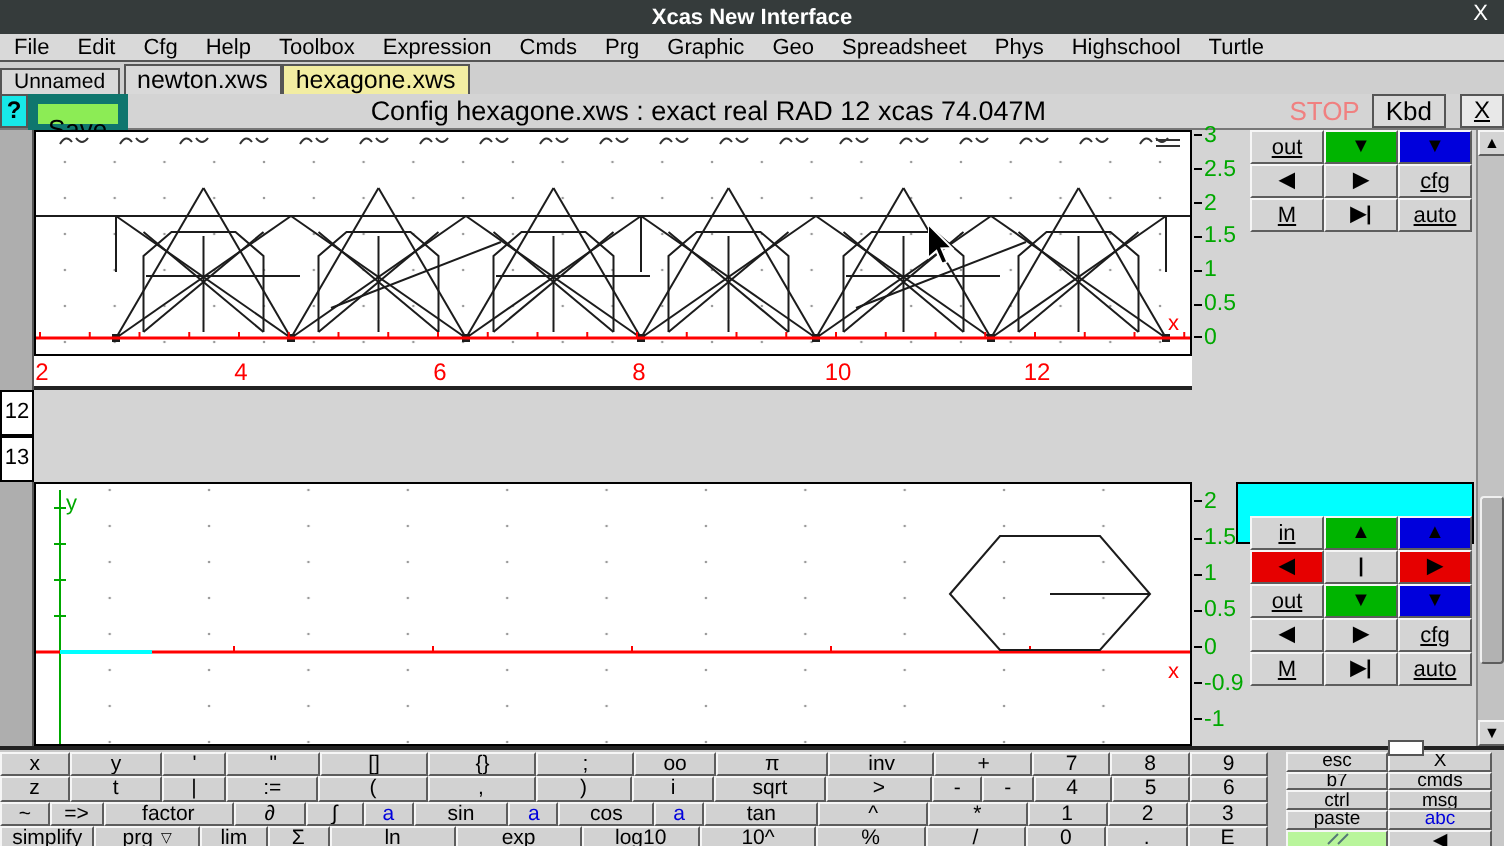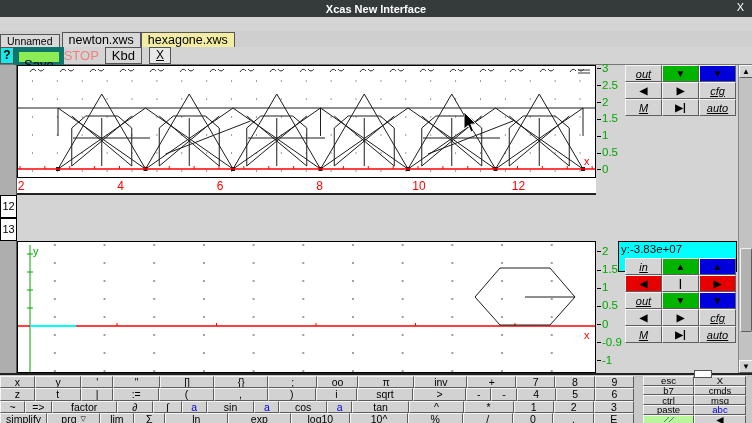--- a/index.html
+++ b/index.html
@@ -52,21 +52,21 @@
   .ytick { color:#00a800; font-size:11.5px; line-height:11px; white-space:nowrap; }
   .ytick::before { content:""; display:inline-block; width:4px; height:1px; background:#000;
                    vertical-align:middle; margin-right:1px; }
 
   
   .panel { position:absolute; left:625px; display:grid; grid-template-columns:37px 37px 37px; grid-auto-rows:17px; }
   #g1-panel { top:65px; }
   #g2-panel { top:258px; }
   .pbtn { border:1px solid; border-color:#f6f6f6 #5d5d5d #5d5d5d #f6f6f6; background:#d4d4d4;
           font-size:11px; display:flex; align-items:center; justify-content:center; overflow:hidden; }
-  .pbtn.u { text-decoration:underline;font-style:italic; }
+  .pbtn.u { text-decoration:underline; }
   .pbtn .arrow { font-size:10px; font-weight:bold; line-height:10px; }
   #coords-box { position:absolute; left:618px; top:241px; width:119px; height:31px; background:#00ffff;
                 border:1px solid #000; font-size:11.5px; line-height:14px; padding-left:2px; }
 
   
   .numbox { position:absolute; left:0; width:17px; height:23px; background:#fff; border:1px solid #000;
             font-size:11px; text-align:center; line-height:21px; }
   .level-content { position:absolute; left:17px; width:721px; height:23px; background:#fff;
                    display:flex; align-items:center; white-space:nowrap; overflow:hidden; }
   #row12-content { top:195px; border:1px solid #000; color:#009800; font-size:12.5px; padding-left:3px; }
@@ -101,30 +101,47 @@
 </head>
 <body>
 
 <div id="app">
 
   <div id="titlebar">
     <span>Xcas New Interface</span>
     <span class="close">X</span>
   </div>
 
+  <div id="menubar">
+      <div class="menu-item">File</div>
+      <div class="menu-item">Edit</div>
+      <div class="menu-item">Cfg</div>
+      <div class="menu-item">Help</div>
+      <div class="menu-item">Toolbox</div>
+      <div class="menu-item">Expression</div>
+      <div class="menu-item">Cmds</div>
+      <div class="menu-item">Prg</div>
+      <div class="menu-item">Graphic</div>
+      <div class="menu-item">Geo</div>
+      <div class="menu-item">Spreadsheet</div>
+      <div class="menu-item">Phys</div>
+      <div class="menu-item">Highschool</div>
+      <div class="menu-item">Turtle</div>
+    </div>
 
   <div id="tabbar">
       <div class="tab small">Unnamed</div>
       <div class="tab">newton.xws</div>
       <div class="tab active">hexagone.xws</div>
     </div>
 
   <div id="statusbar">
     <div id="help-btn">?</div>
     <div id="save-btn">Save</div>
+    <div id="status-title">Config hexagone.xws : exact real RAD 12 xcas 74.047M</div>
     <div id="stop-lbl">STOP</div>
     <div id="kbd-btn">Kbd</div>
     <div id="close2-btn">X</div>
   </div>
 
   <div class="gray-strip" style="top:65px;height:130px;"></div>
   <div class="canvas" id="g1-canvas">
       <svg width="577" height="111" viewBox="0 0 577 111">
         <path d="M12,6 q3,-5 6,-1" stroke="#333" fill="none" stroke-width="1"></path>
         <path d="M20,3 q3,4 6,0" stroke="#333" fill="none" stroke-width="1"></path>
@@ -324,21 +341,20 @@
   <div class="ylabels" id="g2-ylabels">
       <span class="ytick">2</span>
       <span class="ytick">1.5</span>
       <span class="ytick">1</span>
       <span class="ytick">0.5</span>
       <span class="ytick">0</span>
       <span class="ytick">-0.9</span>
       <span class="ytick">-1</span>
     </div>
   <div id="coords-box">
-    <div>y:-3.83e+07</div>
   </div>
   <div class="panel" id="g2-panel">
       <div class="pbtn u">in</div>
       <div class="pbtn" style="background: rgb(0, 180, 0);">
         <span class="arrow">▲</span>
       </div>
       <div class="pbtn" style="background: rgb(0, 0, 220);">
         <span class="arrow">▲</span>
       </div>
       <div class="pbtn" style="background: rgb(230, 0, 0);">

